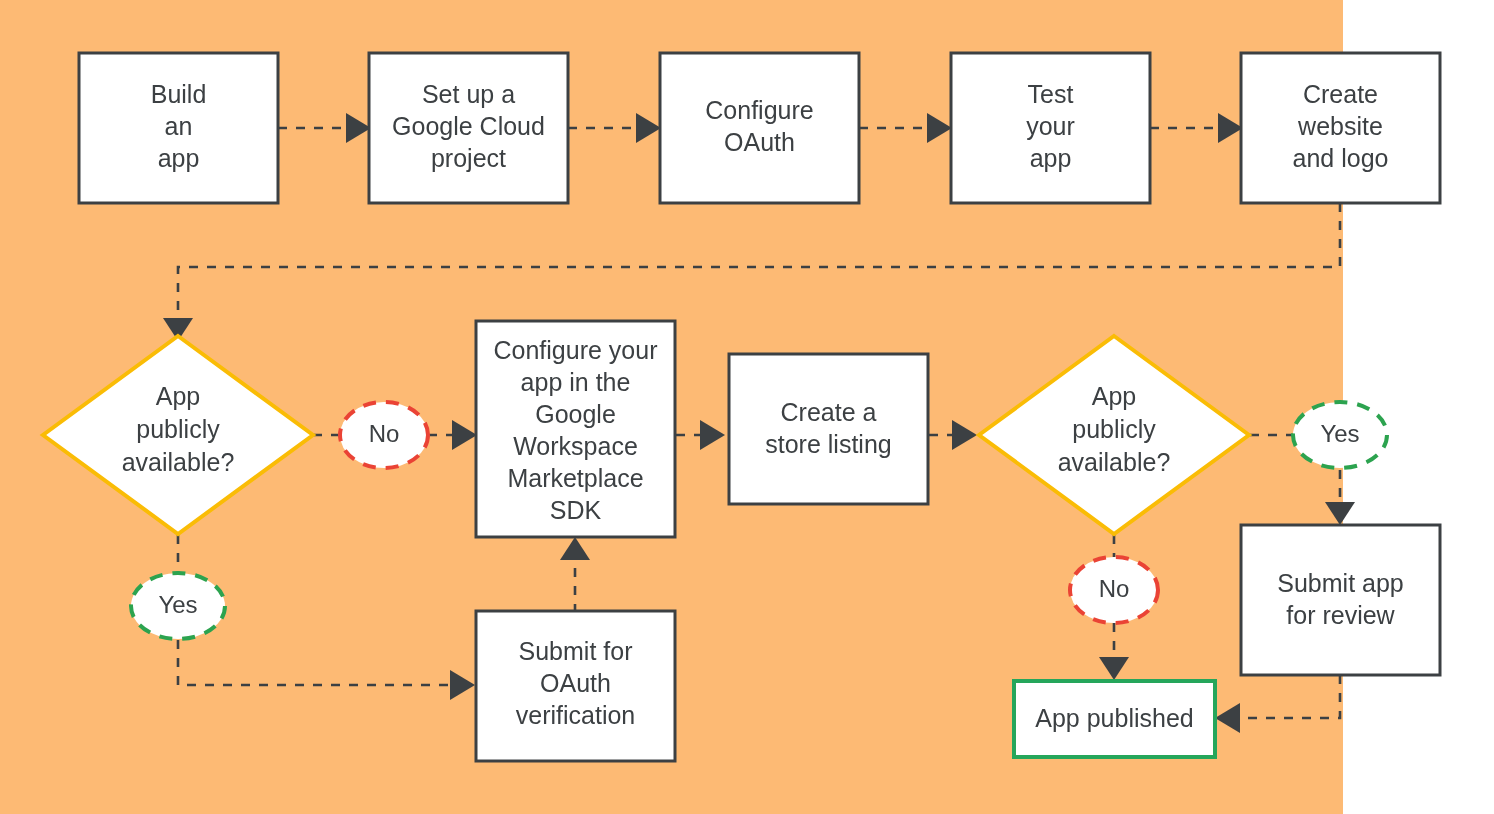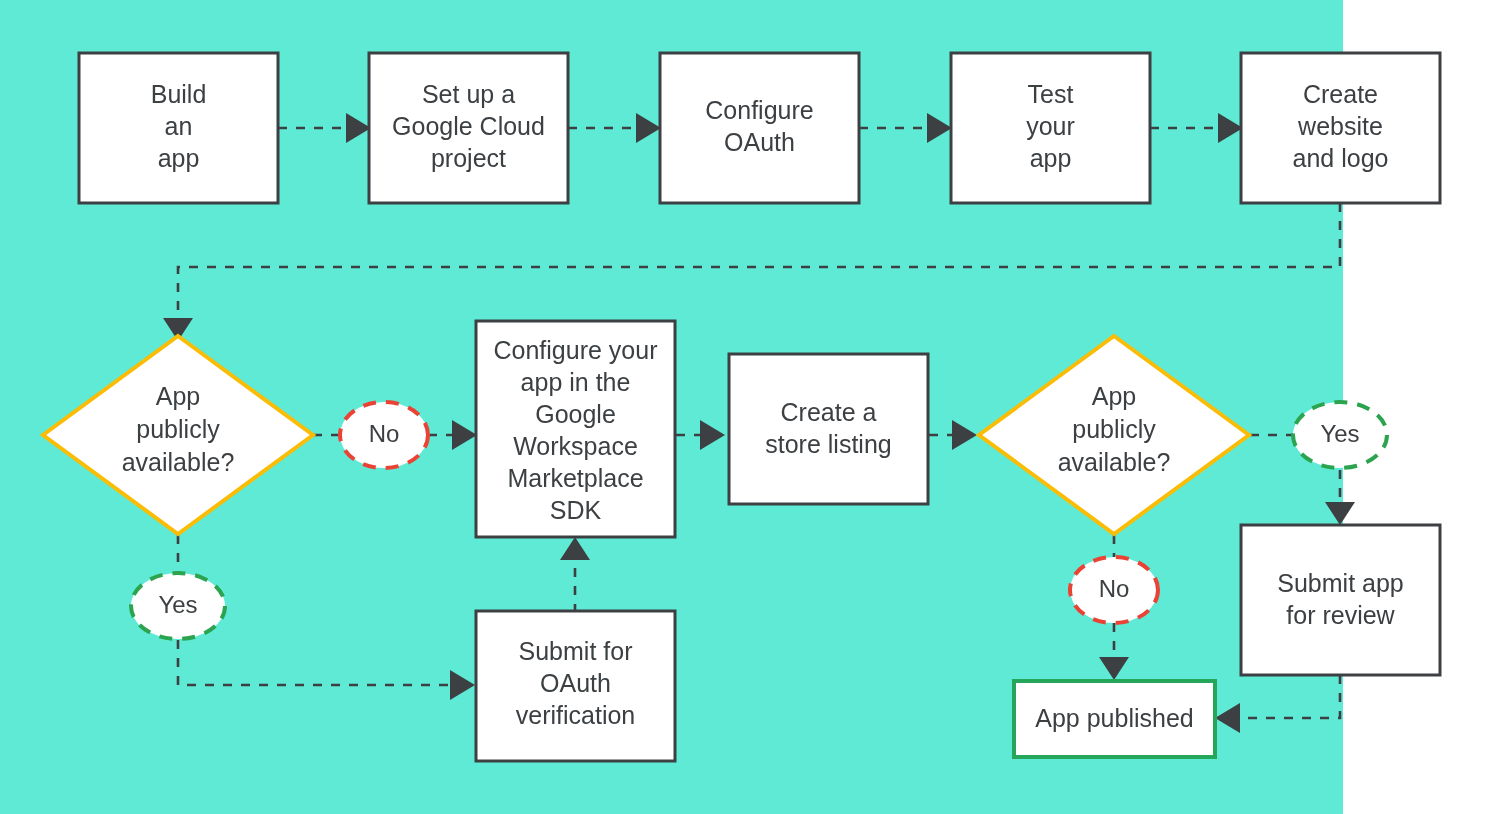--- a/index.html
+++ b/index.html
@@ -10,21 +10,21 @@
   body {
     width: 1494px;
     height: 814px;
     overflow: hidden;
     font-family: "Liberation Sans", sans-serif;
   }
   #diagram-root {
     position: relative;
     width: 1343px;
     height: 814px;
-    background: #5eead4;
+    background: #fdba74;
     text-decoration: underline;
   }
   svg#flowchart {
     display: block;
     width: 1494px;
     height: 814px;
   }
   .node-text {
     font-family: "Liberation Sans", sans-serif;
     font-size: 25px;

